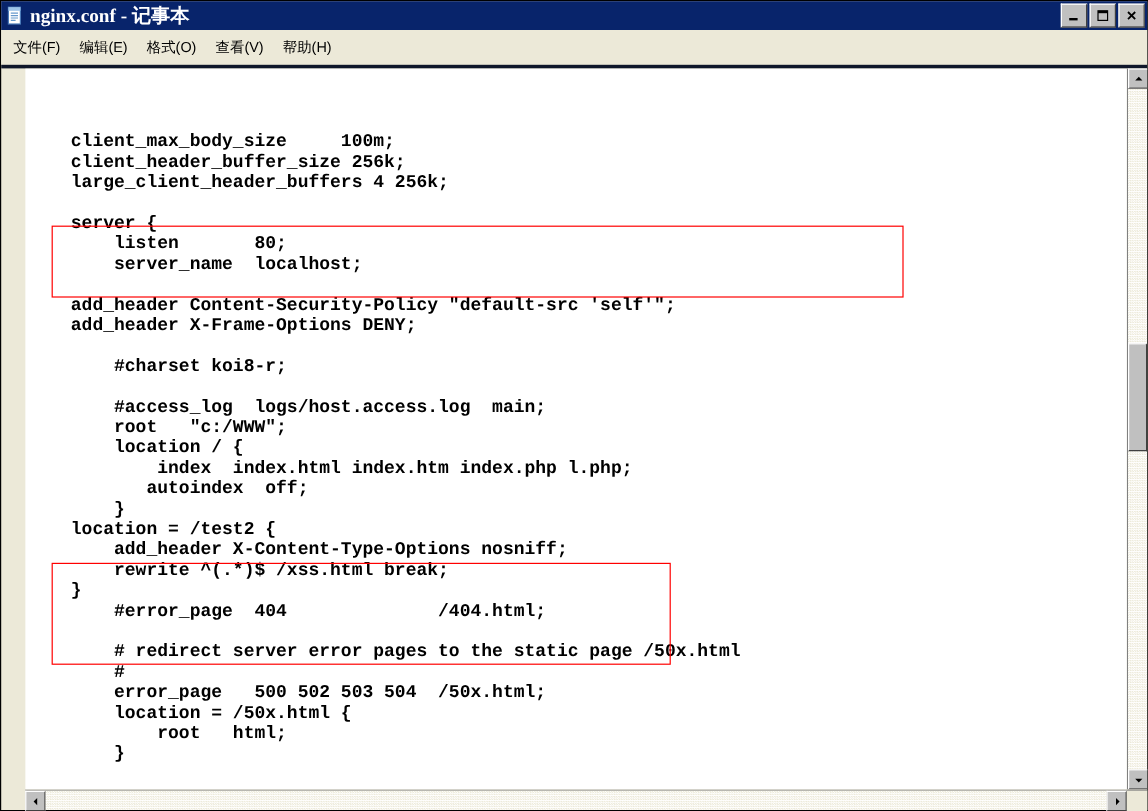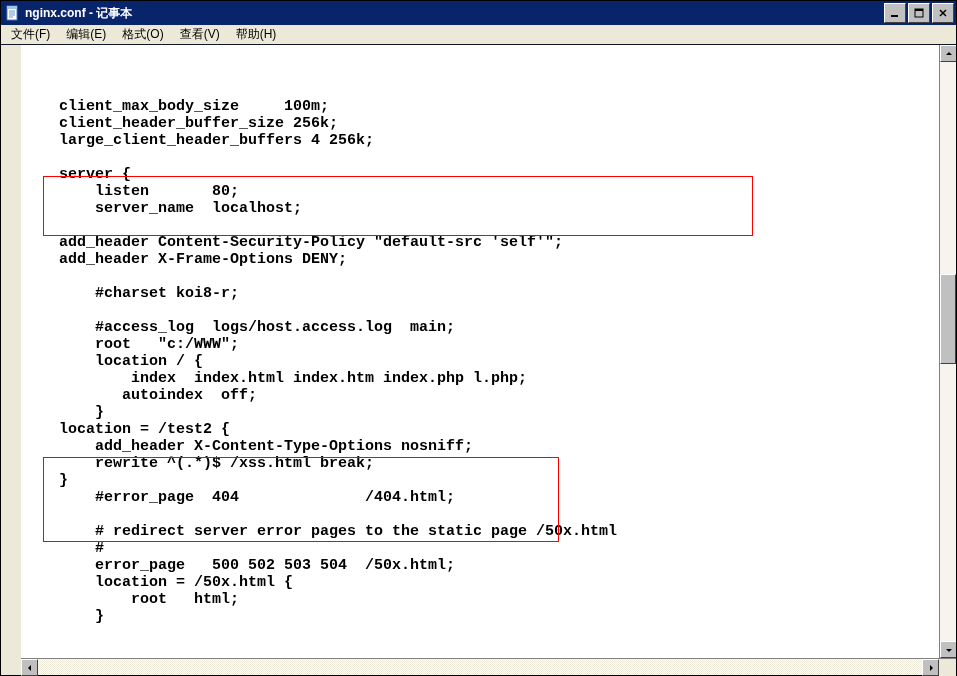--- a/index.html
+++ b/index.html
@@ -35,22 +35,23 @@
       height: 16px;
       margin-right: 4px;
       margin-left: 2px;
       display: flex;
       align-items: center;
       justify-content: center;
     }
     .title-text {
       flex: 1;
       font-weight: bold;
-      font-size: 12px;
+      font-size: 16px;
       white-space: nowrap;
+      font-family: Liberation Serif, serif;
     }
     .window-controls {
       display: flex;
       gap: 0;
     }
     .window-control-btn {
       width: 22px;
       height: 20px;
       background: #c0c0c0;
       border: 1px solid;
@@ -60,27 +61,27 @@
       justify-content: center;
       font-family: "Marlett", sans-serif;
       font-size: 10px;
       cursor: pointer;
       margin-left: 2px;
     }
     .window-control-btn.close {
       font-weight: bold;
     }
     .menubar {
-      height: 20px;
+      height: 32px;
       background: #ece9d8;
       display: flex;
       align-items: center;
       padding: 0 2px;
       font-size: 12px;
-      border-bottom: 1px solid #0f172a;
+      border-bottom: 3px solid #0f172a;
     }
     .menu-item {
       padding: 2px 8px;
       cursor: pointer;
     }
     .editor {
       flex: 1;
       background: white;
       font-family: "Courier New", "Consolas", monospace;
       font-size: 15px;

